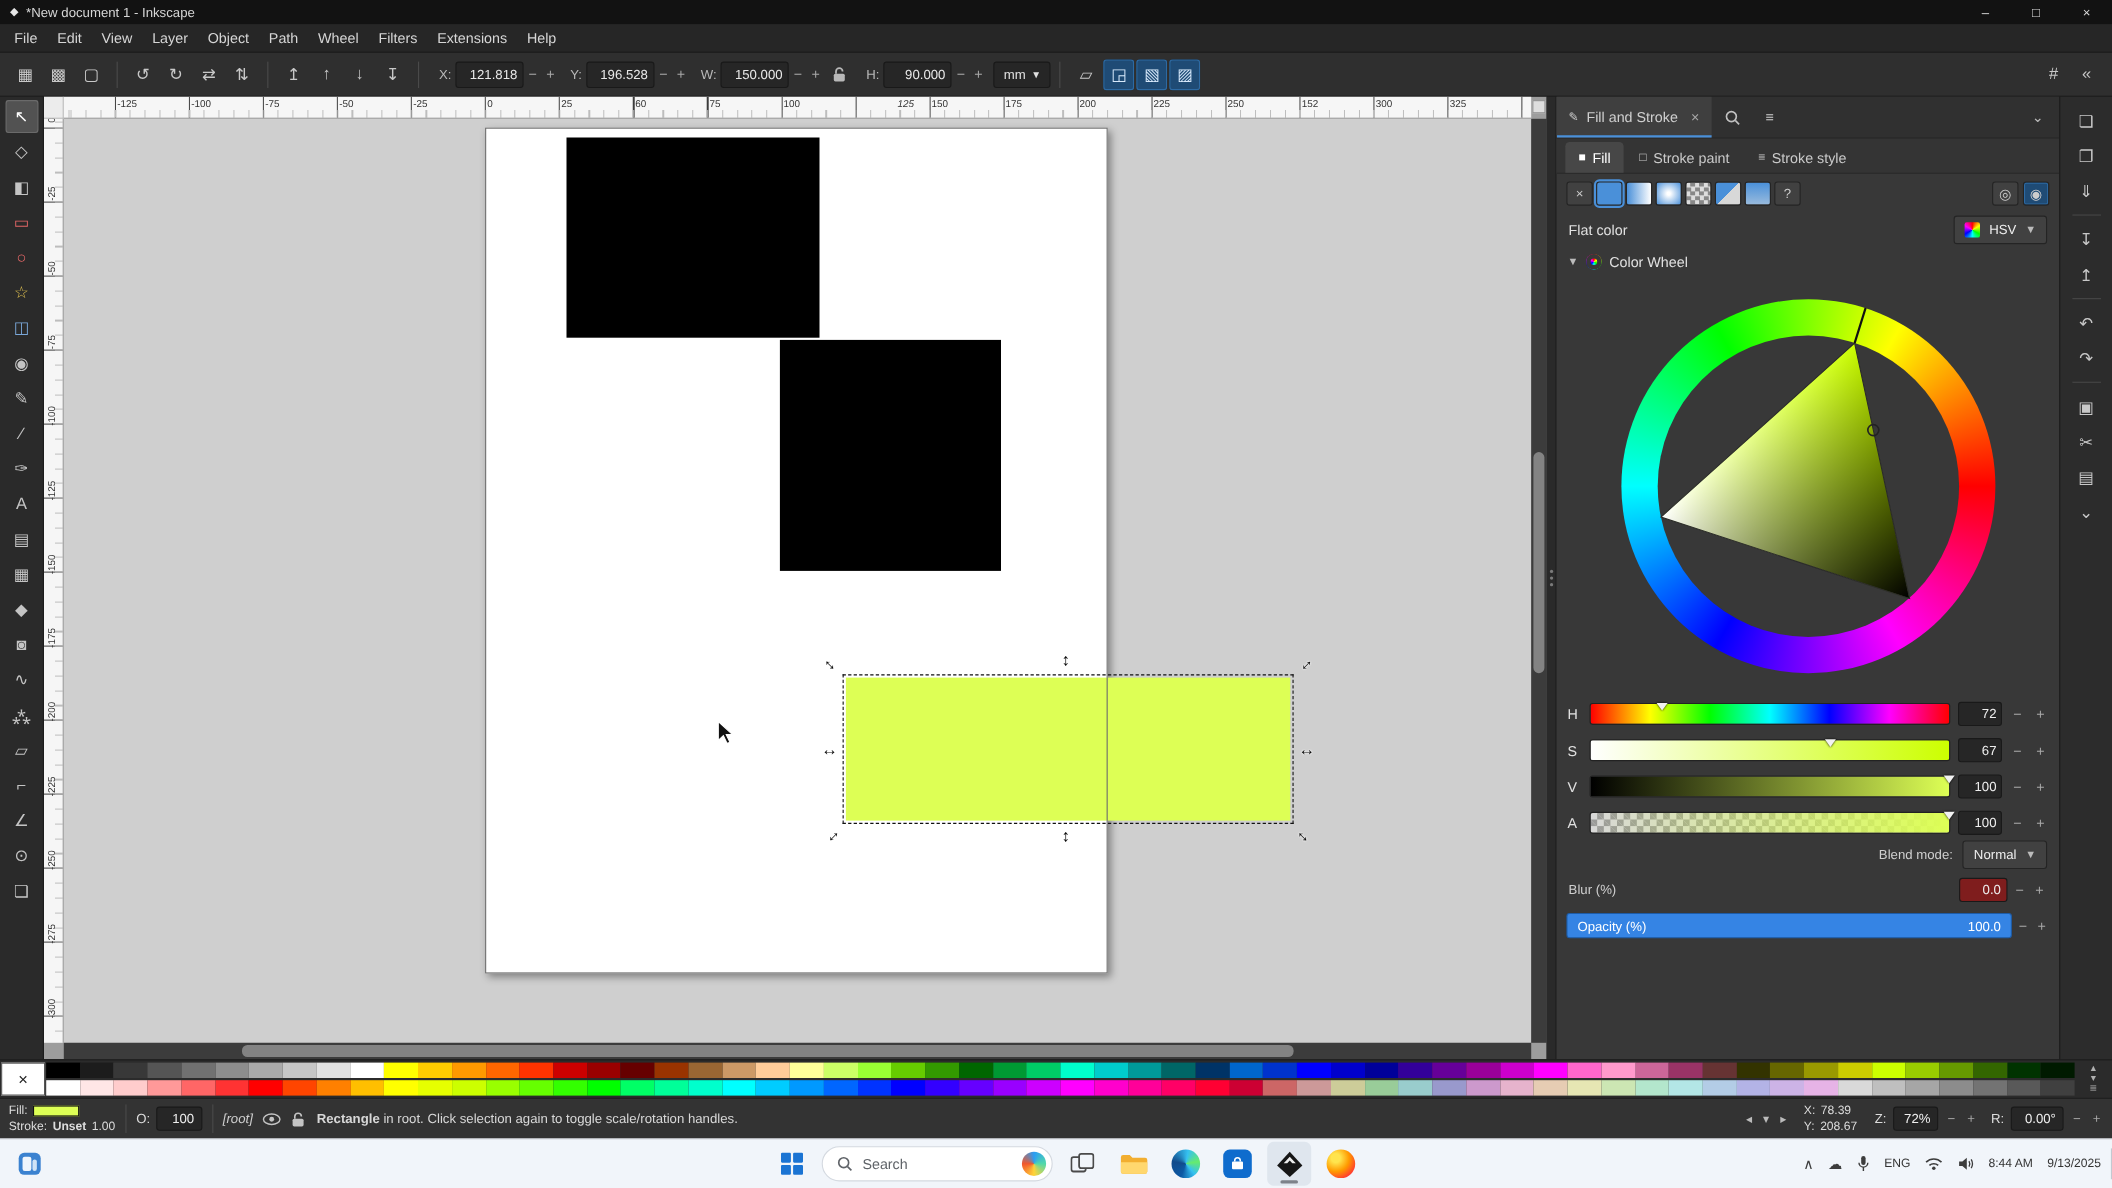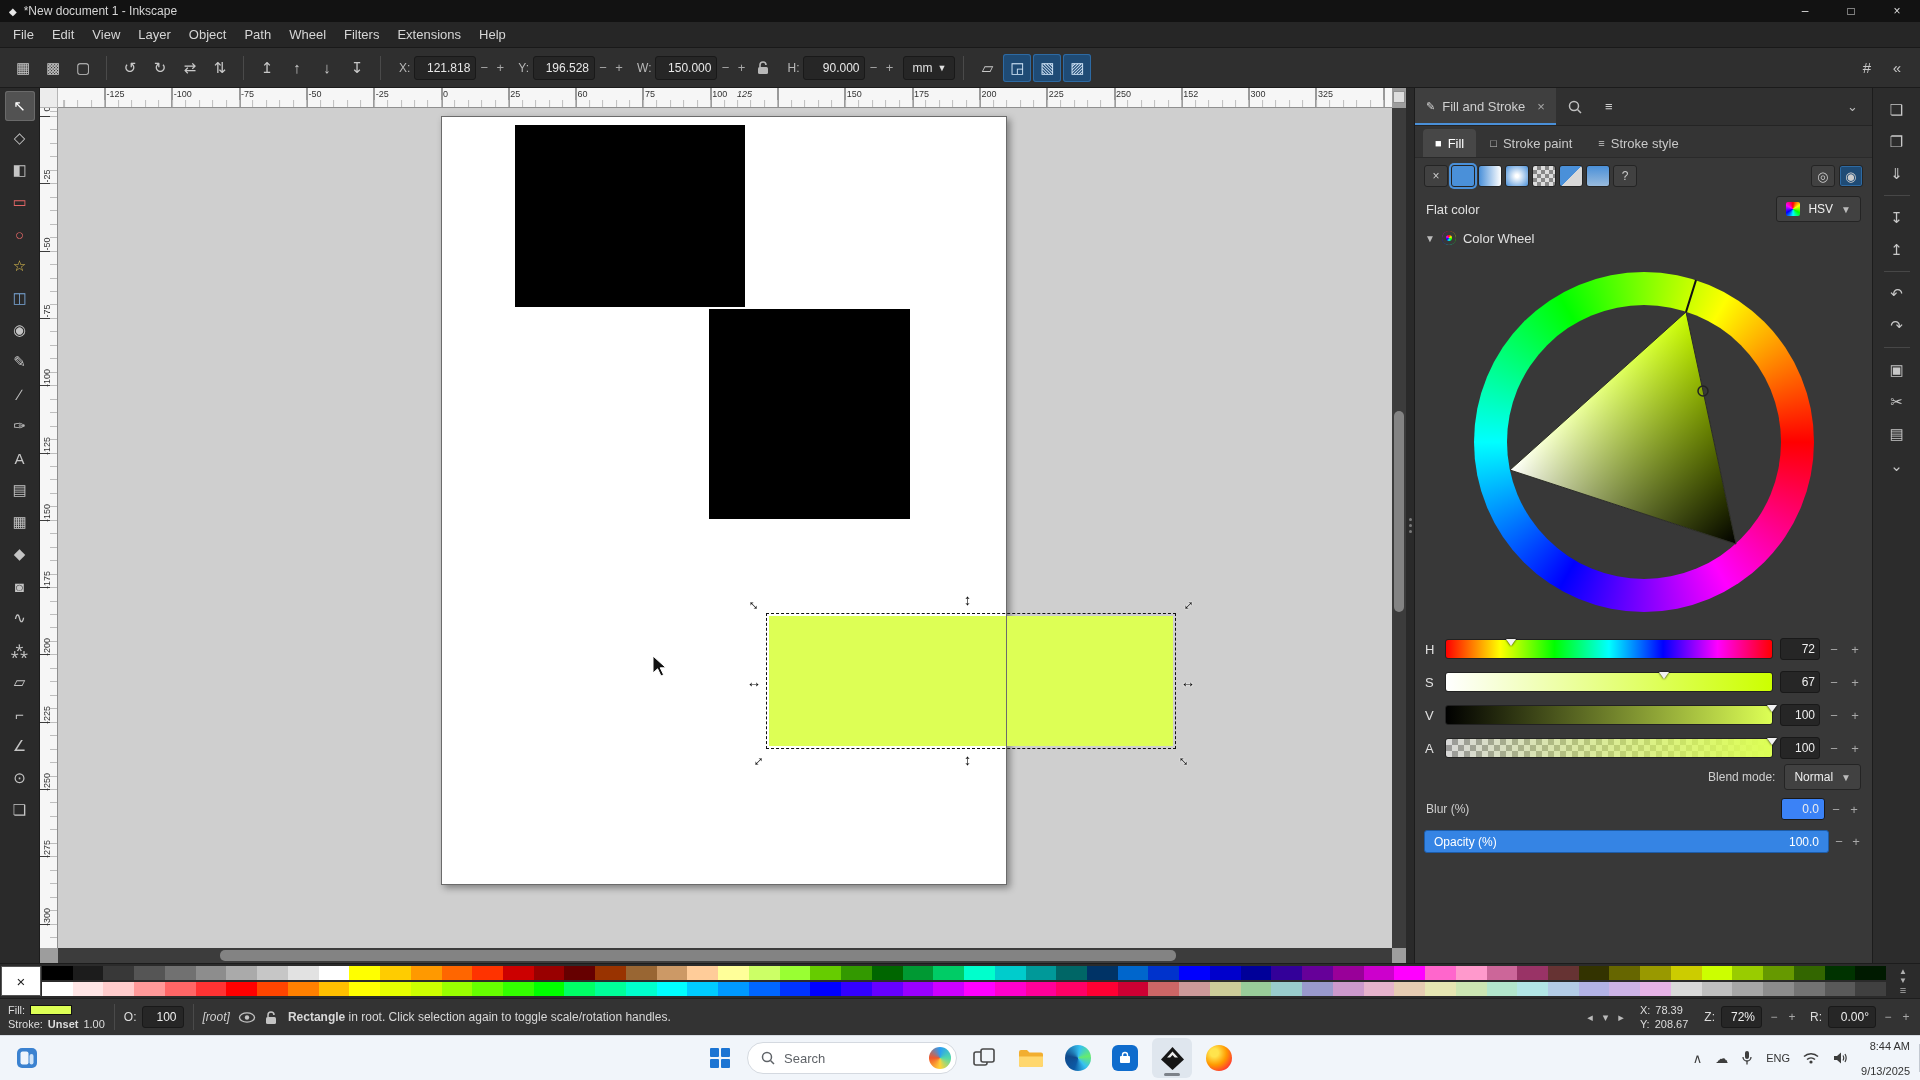--- a/index.html
+++ b/index.html
@@ -107,21 +107,21 @@
   .track-alpha{background-image:linear-gradient(to right,rgba(221,255,85,0),rgb(221,255,85)),linear-gradient(45deg,#9a9a9a 25%,transparent 25%,transparent 75%,#9a9a9a 75%),linear-gradient(45deg,#9a9a9a 25%,#d8d8d8 25%,#d8d8d8 75%,#9a9a9a 75%);background-size:100% 100%,12px 12px,12px 12px;background-position:0 0,0 0,6px 6px}
   .sl-marker{position:absolute;top:-1px;width:0;height:0;border-left:5px solid transparent;border-right:5px solid transparent;border-top:7px solid #f2f2f2;filter:drop-shadow(0 0 1px #000)}
   .sl-value{width:40px;height:22px;background:#262626;border:1px solid #191919;border-radius:3px;color:#eee;font-size:12px;display:flex;align-items:center;justify-content:flex-end;padding:0 4px}
   .sl-step{width:14px;text-align:center;color:#a8a8a8;font-size:13px}
   .rgba-row{display:flex;align-items:center;gap:8px;padding:9px 11px 4px;height:36px}
   .badge{width:14px;height:14px;border-radius:50%;background:#5a5a5a;border:1px solid #2e2e2e}
   .rgba-label{margin-left:auto;font-size:12px;color:#cfcfcf}
   #rgba-entry{width:88px;height:24px;background:#262626;border:1px solid #191919;border-radius:3px;display:flex;align-items:center;padding:0 7px;font-size:12px;color:#eee;font-family:"DejaVu Sans Mono",monospace}
   .blend-row{display:flex;align-items:center;justify-content:flex-end;gap:9px;padding:5px 11px;font-size:12px;color:#cfcfcf}
   .blur-row{display:flex;align-items:center;gap:4px;padding:3px 11px;font-size:12px;color:#cfcfcf}
-  .blur-entry{margin-left:auto;width:44px;height:22px;background:#3b82f6;border:1px solid #191919;border-radius:3px;color:#eee;display:flex;align-items:center;justify-content:flex-end;padding:0 5px}
+  .blur-entry{margin-left:auto;width:44px;height:22px;background:#7f1d1d;border:1px solid #191919;border-radius:3px;color:#eee;display:flex;align-items:center;justify-content:flex-end;padding:0 5px}
   .opacity-row{display:flex;align-items:center;gap:3px;padding:7px 9px 0}
   .opacity-bar{position:relative;flex:1;height:23px;background:#3584e4;border-radius:3px;border:1px solid #1d5ca8;display:flex;align-items:center;justify-content:space-between;padding:0 9px;color:#fff;font-size:12px}
 
   
   #cmdstrip{position:absolute;left:1872px;top:0;width:48px;bottom:0;background:#2c2c2c;border-left:1px solid #1c1c1c;display:flex;flex-direction:column;align-items:center;padding-top:8px;gap:5px}
   .cs-btn{width:32px;height:27px;display:flex;align-items:center;justify-content:center;font-size:15px;color:#c8c8c8;border-radius:3px}
   .cs-sep{width:26px;height:1px;background:#474747;margin:3px 0}
 
   
   #palettebar{position:absolute;top:963px;left:0;width:1920px;height:35px;background:#2b2b2b;display:flex;align-items:stretch;border-top:1px solid #1c1c1c}
@@ -152,21 +152,21 @@
   .app-slot{position:relative;width:40px;height:40px;display:flex;align-items:center;justify-content:center;border-radius:6px}
   .app-slot.active{background:#dfe6ee}
   .app-slot.active::after{content:"";position:absolute;bottom:2px;left:50%;transform:translateX(-50%);width:16px;height:3px;border-radius:2px;background:#7d828a}
   #search-pill{width:210px;height:32px;background:#fff;border:1px solid #d4d9e0;border-radius:17px;display:flex;align-items:center;gap:8px;padding:0 5px 0 12px;color:#5f6368;font-size:13px}
   #search-pill .grow{flex:1}
   .bing-circle{width:22px;height:22px;border-radius:50%;background:conic-gradient(#2a9df4,#51d9a9,#ffd338,#f2572b,#2a9df4)}
   .edge-circle{width:26px;height:26px;border-radius:50%;background:conic-gradient(from 200deg,#0c59a4,#114a8b 80deg,#35c1f1 170deg,#66eb6e 240deg,#35c1f1 300deg,#0c59a4)}
   .ff-circle{width:26px;height:26px;border-radius:50%;background:radial-gradient(circle at 32% 30%,#ffe44d 0 16%,#ff9a00 48%,#ff3b30 78%,#b5007f 100%)}
   .store-sq{width:26px;height:26px;border-radius:6px;background:#0f6ccd;display:flex;align-items:center;justify-content:center}
   #tb-tray{position:absolute;right:10px;top:0;height:100%;display:flex;align-items:center;gap:13px;font-size:11px;color:#333}
-  #tray-time{display:flex;flex-direction:column;align-items:flex-end;gap:13px;line-height:12px}
+  #tray-time{display:flex;align-items:flex-end;gap:13px;line-height:12px}
   .tray-glyph{font-size:13px;color:#3d3d3d}
   #show-desktop{position:absolute;right:0;top:8px;width:1px;height:28px;background:#c3c9d1}
 </style>
 </head>
 <body>
 
 <div id="root">
 
   <div id="titlebar">
     <span class="app-ico">◆</span>
@@ -275,21 +275,21 @@
           <span class="hlabel" style="left: 48.5px;">-125</span>
           <span class="hlabel" style="left: 115.8px;">-100</span>
           <span class="hlabel" style="left: 183.1px;">-75</span>
           <span class="hlabel" style="left: 250.4px;">-50</span>
           <span class="hlabel" style="left: 317.7px;">-25</span>
           <span class="hlabel" style="left: 385px;">0</span>
           <span class="hlabel" style="left: 452.3px;">25</span>
           <span class="hlabel" style="left: 519.6px;">60</span>
           <span class="hlabel" style="left: 586.9px;">75</span>
           <span class="hlabel" style="left: 654.2px;">100</span>
-          <span class="hlabel" style="left: 679px; font-style: italic;">125</span>
+          <span class="hlabel" style="left: 758px; font-style: italic;">125</span>
           <span class="hlabel" style="left: 788.8px;">150</span>
           <span class="hlabel" style="left: 856.1px;">175</span>
           <span class="hlabel" style="left: 923.4px;">200</span>
           <span class="hlabel" style="left: 990.7px;">225</span>
           <span class="hlabel" style="left: 1058px;">250</span>
           <span class="hlabel" style="left: 1125.3px;">152</span>
           <span class="hlabel" style="left: 1192.6px;">300</span>
           <span class="hlabel" style="left: 1259.9px;">325</span>
         </div>
       <div id="vruler">

